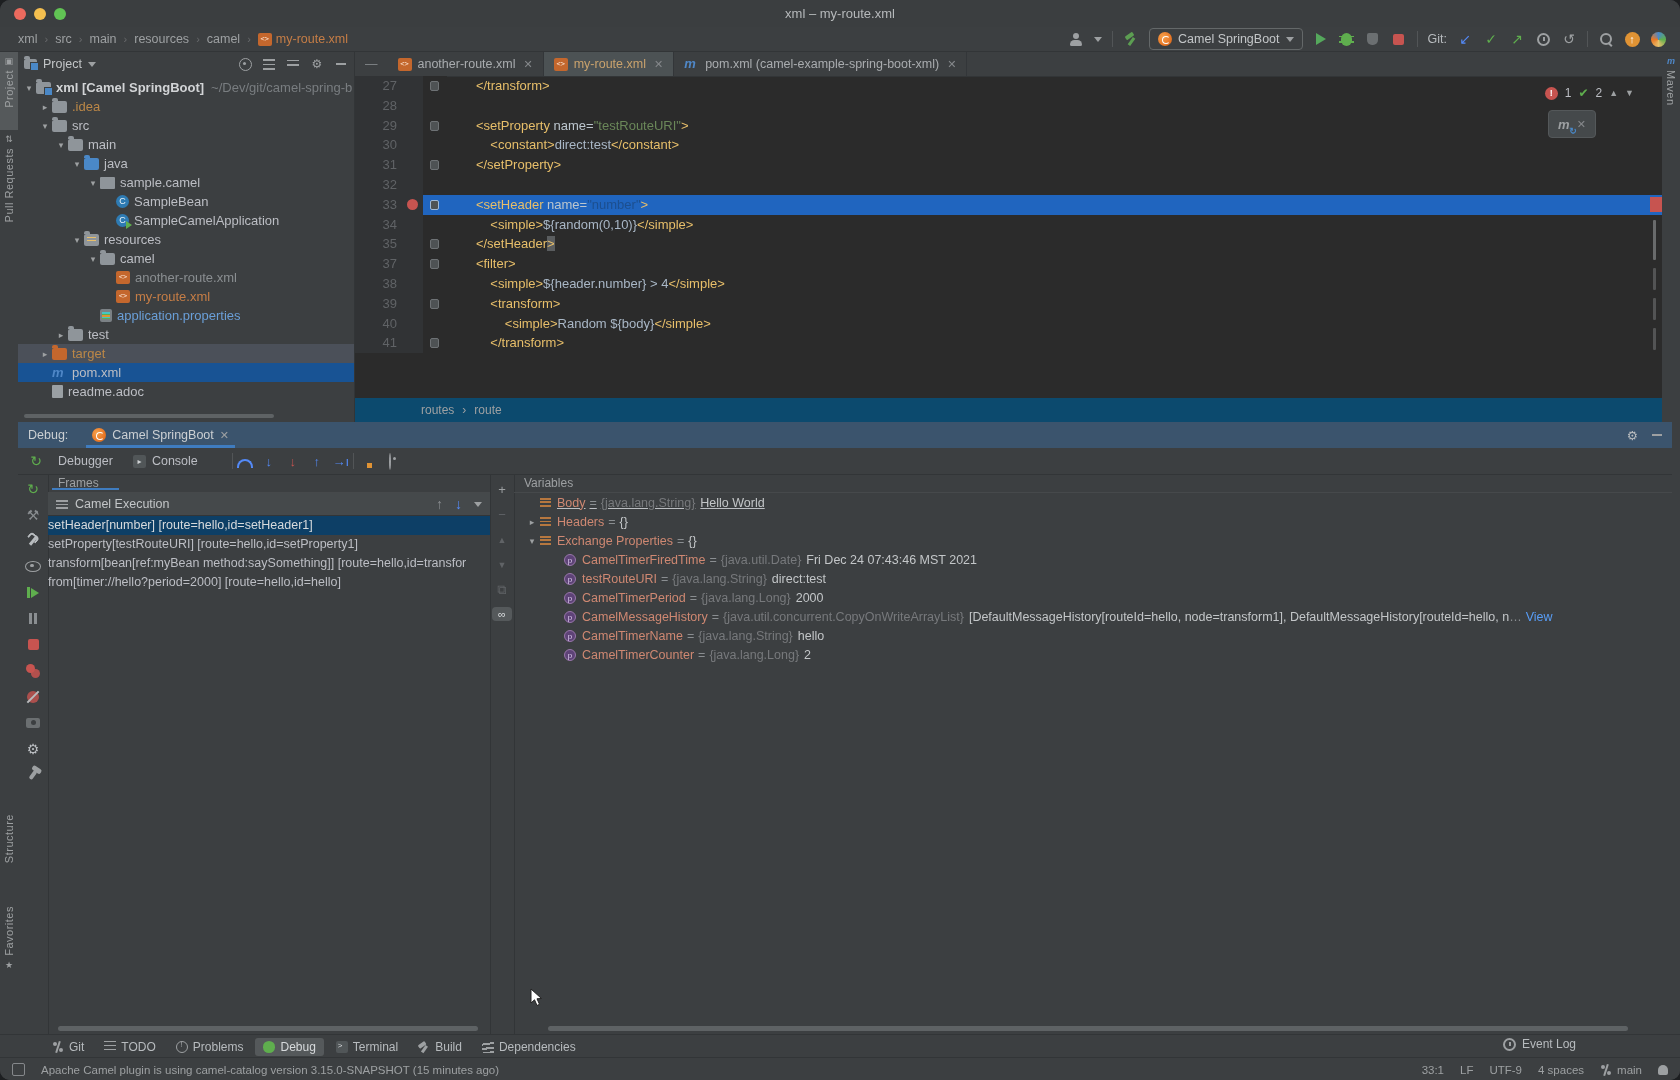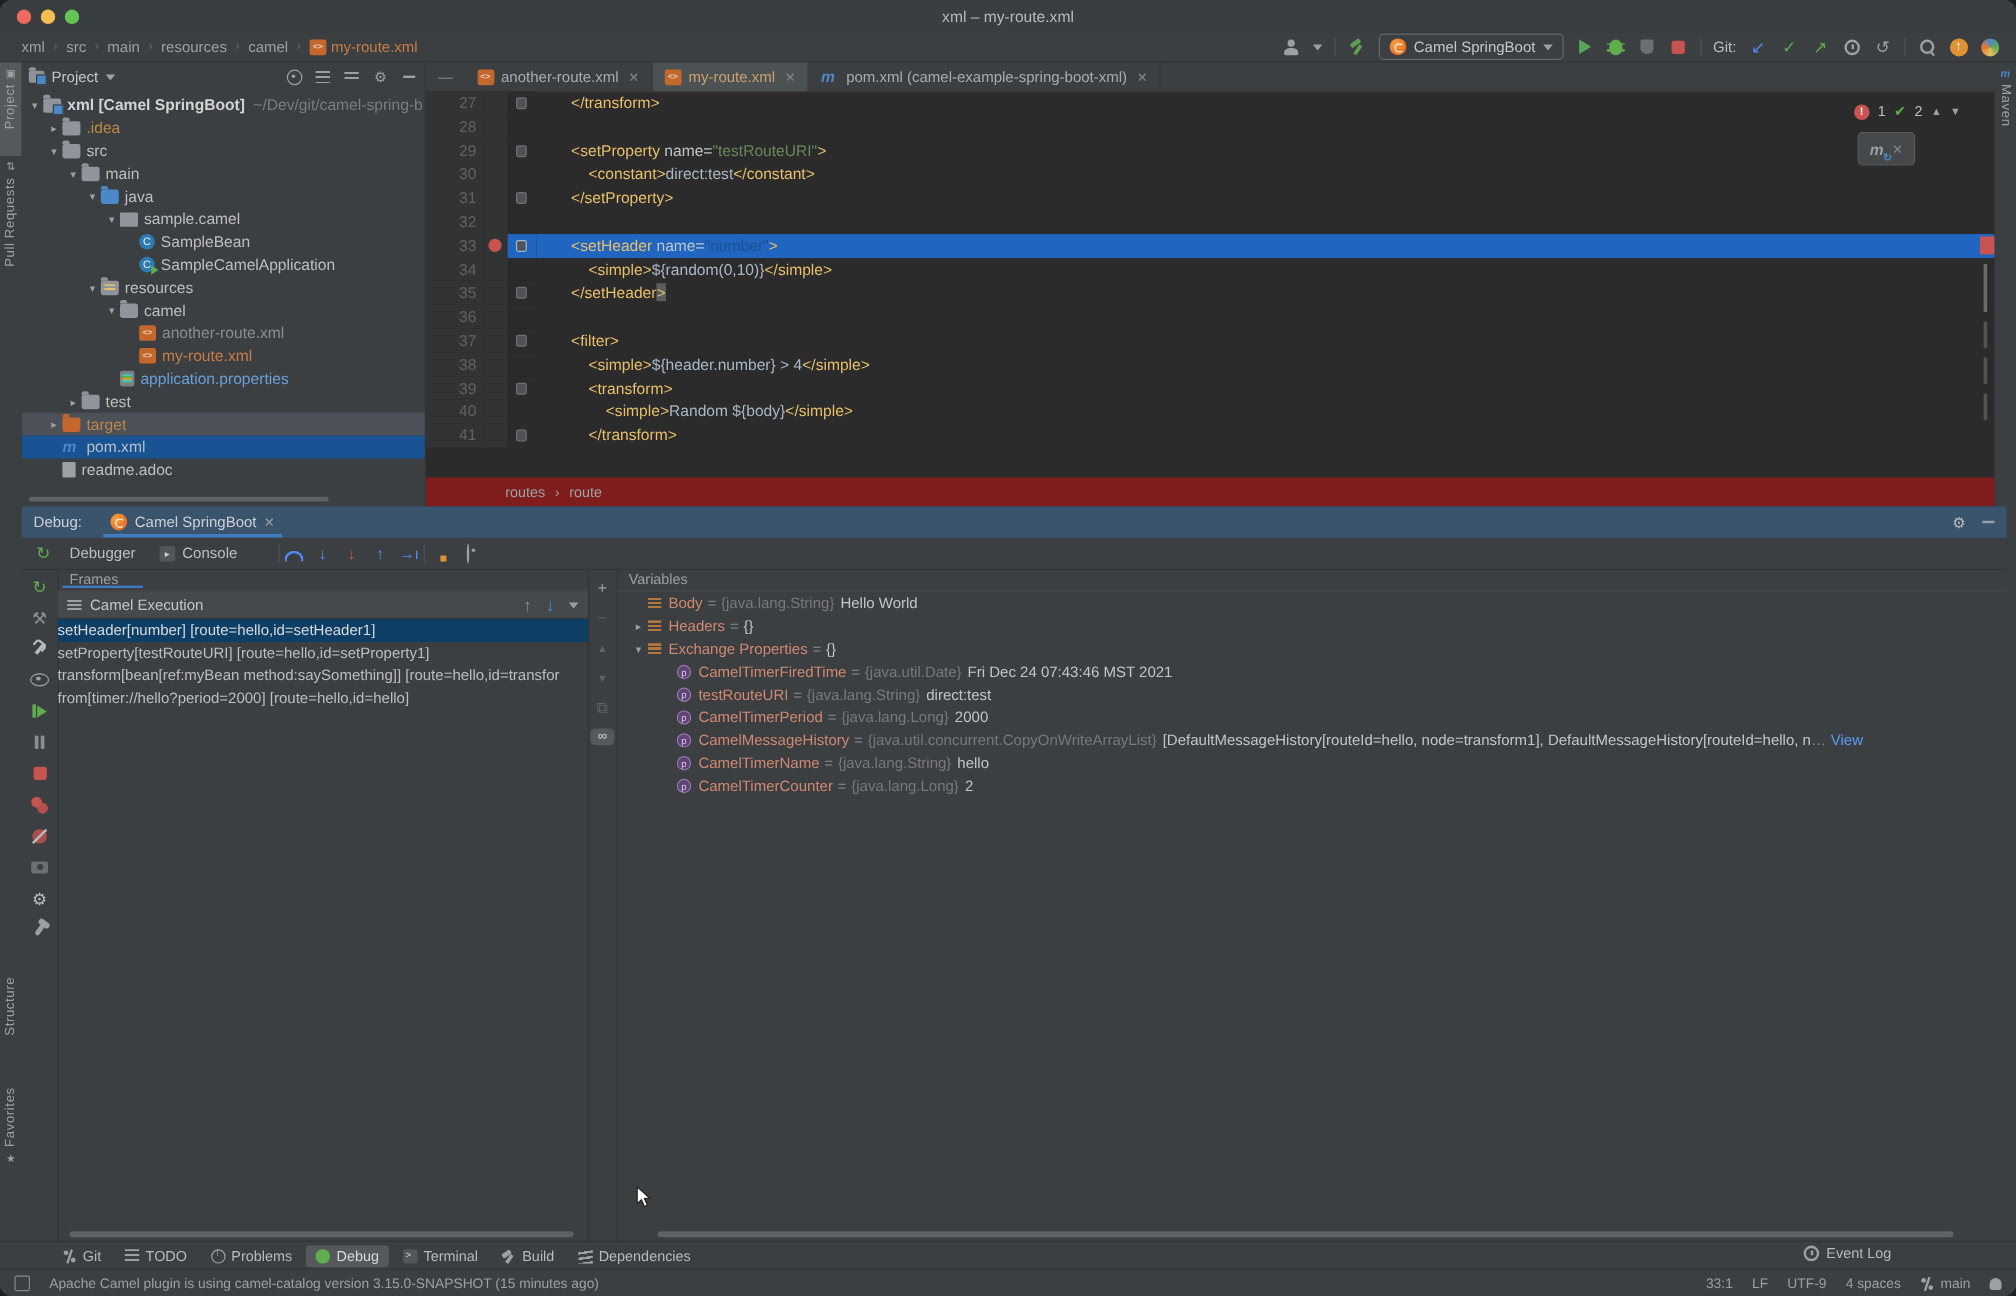--- a/index.html
+++ b/index.html
@@ -109,21 +109,21 @@
   .c-h{color:#1c4f8f}
   .c-k{color:#e8bf6a;background:#5a5d5f}
   .hl-redmark{position:absolute;right:0;top:2px;width:12px;height:15px;background:#c75450}
   #inspections{position:absolute;right:28px;top:34px;display:flex;align-items:center;gap:7px;font-size:12px;color:#bcbec4}
   .err-ic{width:13px;height:13px;border-radius:50%;background:#c75450;color:#fff;font-size:9px;font-weight:bold;text-align:center;line-height:13px}
   .ok-ic{color:#5fae4e;font-size:12px}
   .chev{font-size:9px;color:#9da0a2}
   #maven-popup{position:absolute;right:66px;top:58px;width:46px;height:26px;background:#45494b;border:1px solid #54585a;border-radius:4px;display:flex;align-items:center;justify-content:center;gap:7px}
   .mvn-reload{color:#9da0a2;font-weight:bold;font-style:italic;font-size:13px;position:relative}
   .mvn-reload::after{content:'↻';position:absolute;right:-7px;bottom:-4px;font-size:9px;color:#4a88c7;font-style:normal;font-weight:bold}
-  #edcrumbs{position:absolute;left:0;bottom:0;right:0;height:24px;background:#7f1d1d;display:flex;align-items:center;padding-left:66px;font-size:12px;color:#9da0a2;gap:8px}
+  #edcrumbs{position:absolute;left:0;bottom:0;right:0;height:24px;background:#0c4a6e;display:flex;align-items:center;padding-left:66px;font-size:12px;color:#9da0a2;gap:8px}
   .scrollmark{position:absolute;right:6px;width:3px;border-radius:1px;background:#9da0a2;opacity:.55}
   
   #debug{position:absolute;left:18px;top:422px;right:8px;height:612px;background:#3c3f41}
   #dbg-header{position:absolute;left:0;top:0;right:0;height:26px;background:#3b546d;display:flex;align-items:center;padding:0 10px;font-size:12.5px;color:#ccd0d3}
   #dbg-tab{display:flex;align-items:center;gap:6px;margin-left:18px;position:relative;height:100%;padding:0 6px}
   #dbg-tab::after{content:'';position:absolute;left:0;right:0;bottom:0;height:3px;background:#3f7cbf}
   #dbg-header .right{margin-left:auto;display:flex;gap:14px;align-items:center;color:#b7bbbe}
   #dbg-toolbar{position:absolute;left:0;top:26px;right:0;height:26px;border-bottom:1px solid #323537;display:flex;align-items:center;font-size:12.5px}
   .dbg-tabbtn{height:100%;display:flex;align-items:center;gap:6px;padding:16px 10px;position:relative;color:#bcbec4}
   .dbg-tabbtn.active::after{content:'';position:absolute;left:4px;right:4px;bottom:0;height:2px;background:#3f7cbf}
@@ -439,21 +439,20 @@
     <div id="code">
         <div class="code-row"><span class="g-num">27</span><span class="g-bp"></span><span class="g-badge has"></span><span class="code-text"><span class="c-t">        &lt;/transform&gt;</span></span></div>
         <div class="code-row"><span class="g-num">28</span><span class="g-bp"></span><span class="g-badge"></span><span class="code-text"></span></div>
         <div class="code-row"><span class="g-num">29</span><span class="g-bp"></span><span class="g-badge has"></span><span class="code-text"><span class="c-t">        &lt;setProperty </span><span class="c-a">name=</span><span class="c-s">"testRouteURI"</span><span class="c-t">&gt;</span></span></div>
         <div class="code-row"><span class="g-num">30</span><span class="g-bp"></span><span class="g-badge"></span><span class="code-text"><span class="c-t">            &lt;constant&gt;</span><span class="c-x">direct:test</span><span class="c-t">&lt;/constant&gt;</span></span></div>
         <div class="code-row"><span class="g-num">31</span><span class="g-bp"></span><span class="g-badge has"></span><span class="code-text"><span class="c-t">        &lt;/setProperty&gt;</span></span></div>
         <div class="code-row"><span class="g-num">32</span><span class="g-bp"></span><span class="g-badge"></span><span class="code-text"></span></div>
         <div class="code-row hl"><span class="g-num">33</span><span class="g-bp has"></span><span class="g-badge has"></span><span class="code-text"><span class="c-t">        &lt;setHeader </span><span class="c-a">name=</span><span class="c-h">"number"</span><span class="c-t">&gt;</span></span><span class="hl-redmark"></span></div>
         <div class="code-row"><span class="g-num">34</span><span class="g-bp"></span><span class="g-badge"></span><span class="code-text"><span class="c-t">            &lt;simple&gt;</span><span class="c-x">${random(0,10)}</span><span class="c-t">&lt;/simple&gt;</span></span></div>
         <div class="code-row"><span class="g-num">35</span><span class="g-bp"></span><span class="g-badge has"></span><span class="code-text"><span class="c-t">        &lt;/setHeader</span><span class="c-k">&gt;</span></span></div>
-        <div class="code-row"><span class="g-num">36</span><span class="g-bp"></span><span class="g-badge"></span><span class="code-text"></span></div>
         <div class="code-row"><span class="g-num">37</span><span class="g-bp"></span><span class="g-badge has"></span><span class="code-text"><span class="c-t">        &lt;filter&gt;</span></span></div>
         <div class="code-row"><span class="g-num">38</span><span class="g-bp"></span><span class="g-badge"></span><span class="code-text"><span class="c-t">            &lt;simple&gt;</span><span class="c-x">${header.number} &gt; 4</span><span class="c-t">&lt;/simple&gt;</span></span></div>
         <div class="code-row"><span class="g-num">39</span><span class="g-bp"></span><span class="g-badge has"></span><span class="code-text"><span class="c-t">            &lt;transform&gt;</span></span></div>
         <div class="code-row"><span class="g-num">40</span><span class="g-bp"></span><span class="g-badge"></span><span class="code-text"><span class="c-t">                &lt;simple&gt;</span><span class="c-x">Random ${body}</span><span class="c-t">&lt;/simple&gt;</span></span></div>
         <div class="code-row"><span class="g-num">41</span><span class="g-bp"></span><span class="g-badge has"></span><span class="code-text"><span class="c-t">            &lt;/transform&gt;</span></span></div>
       </div>
     <div id="inspections">
       <span class="err-ic">!</span>
       <span>1</span>
       <span class="ok-ic">✔</span>
@@ -570,21 +569,21 @@
       <span class="ws">+</span>
       <span class="ws dim">−</span>
       <span class="ws dim" style="font-size:9px">▲</span>
       <span class="ws dim" style="font-size:9px">▼</span>
       <span class="ws dim">⧉</span>
       <span class="ws pill">∞</span>
     </div>
     <div id="variables">
       <div class="panel-title">Variables</div>
       <div id="var-rows">
-          <div class="var-row" style="padding-left: 10px;">
+          <div class="var-row" style="padding-left: 10px; text-decoration: underline;">
             <span class="v-ch"></span>
             <span class="v-bars"></span>
             <span class="v-name">Body</span>
             <span class="v-eq">=</span>
             <span class="v-type">{java.lang.String}</span>
             <span class="v-val">Hello World</span>
           </div>
           <div class="var-row" style="padding-left: 10px;">
             <span class="v-ch">▸</span>
             <span class="v-bars"></span>

